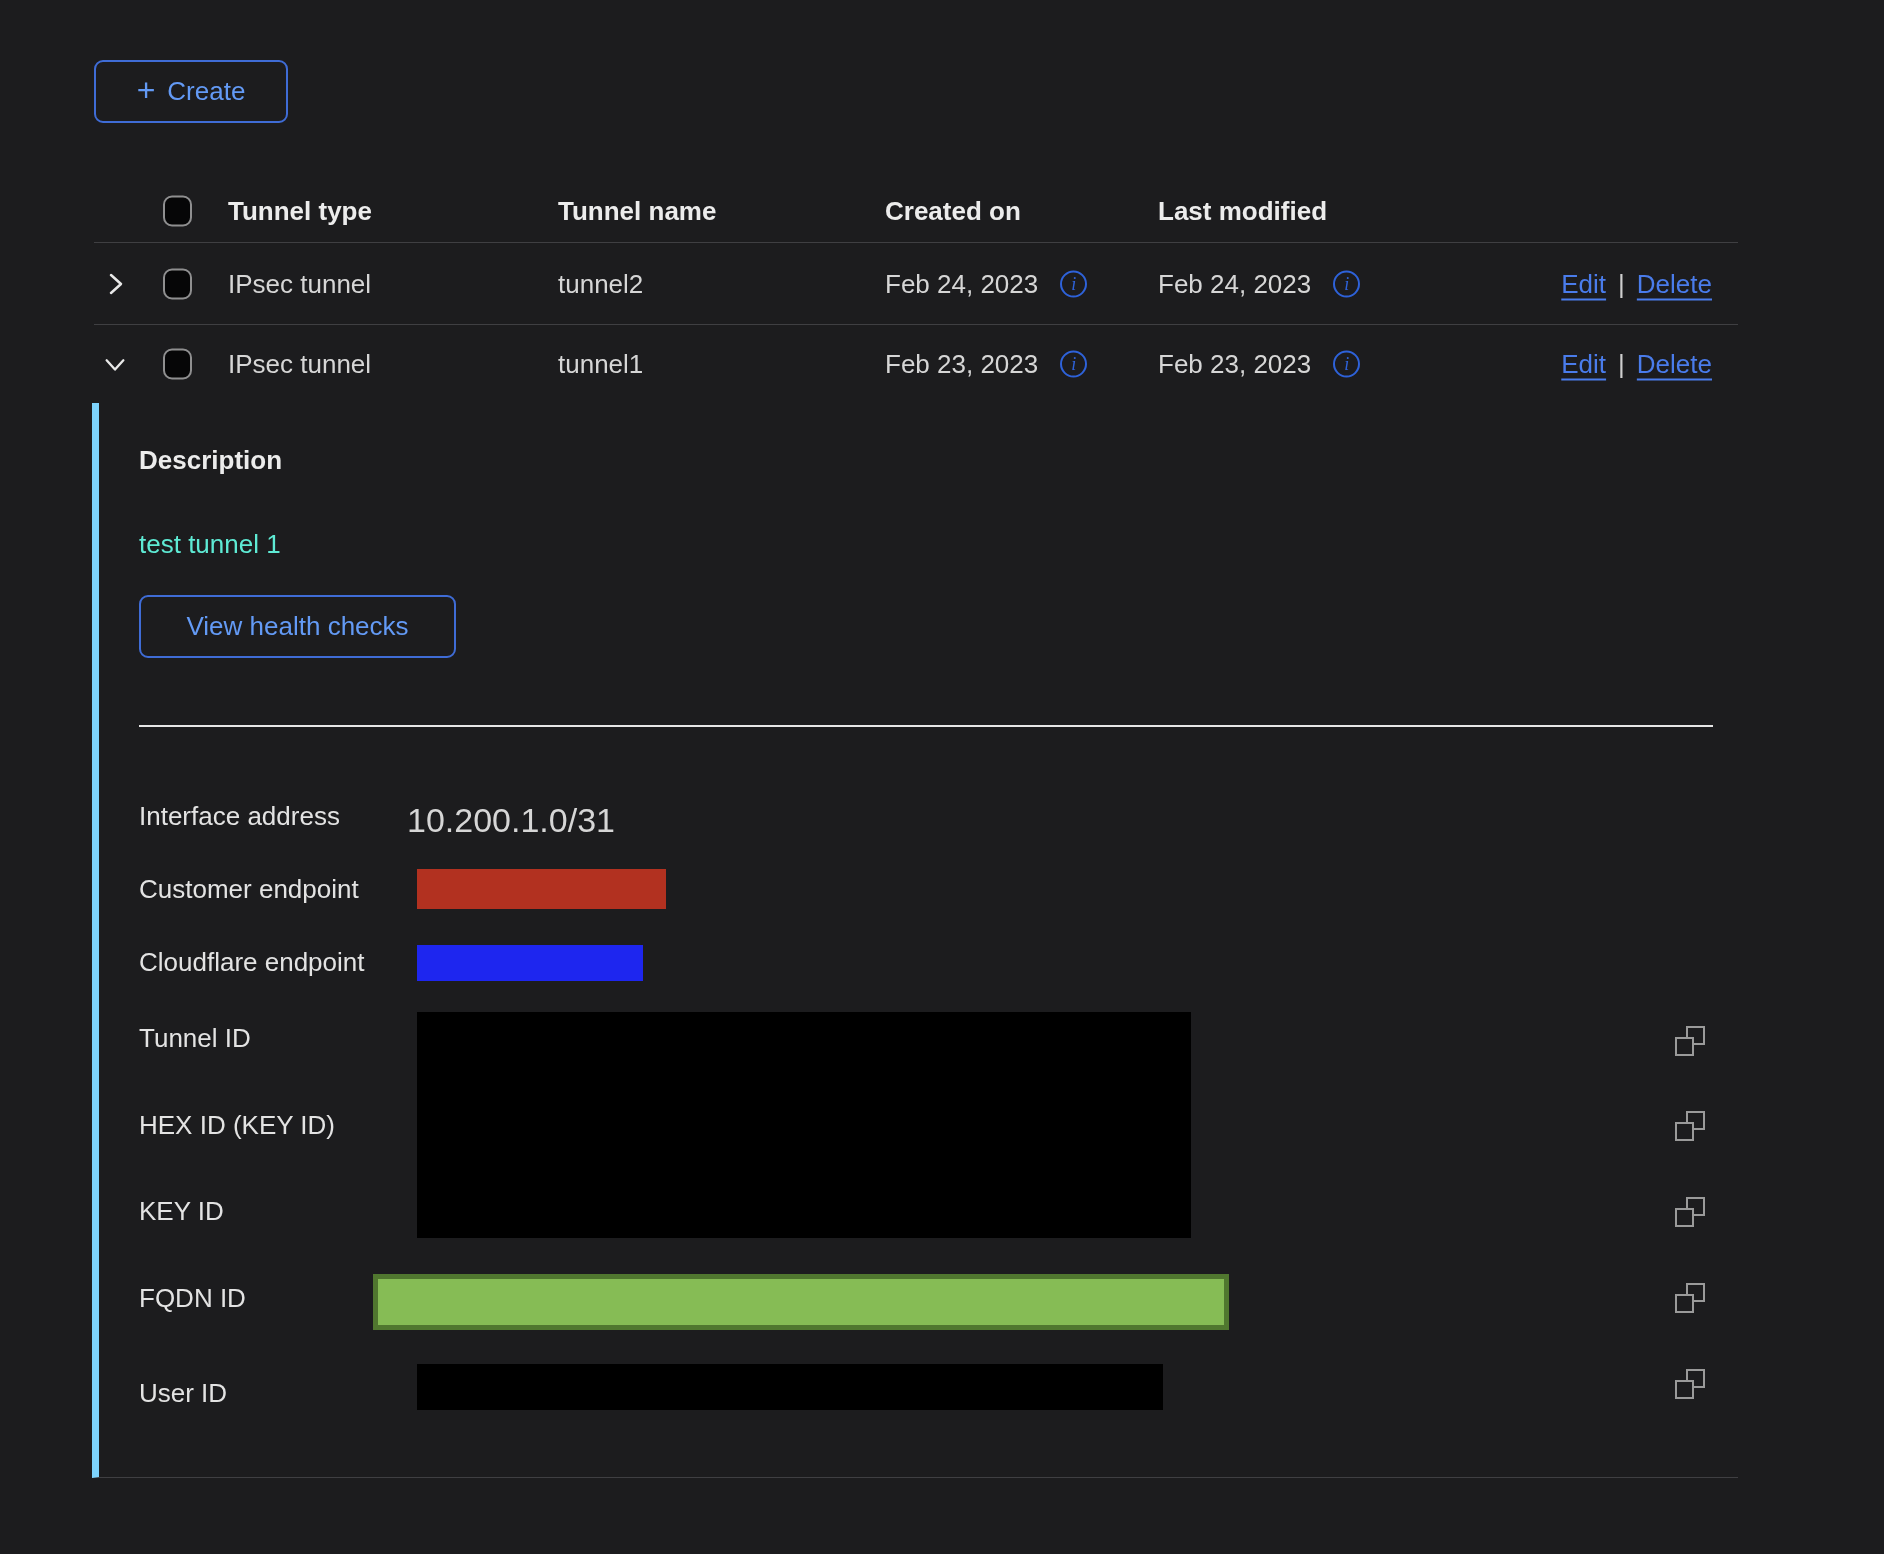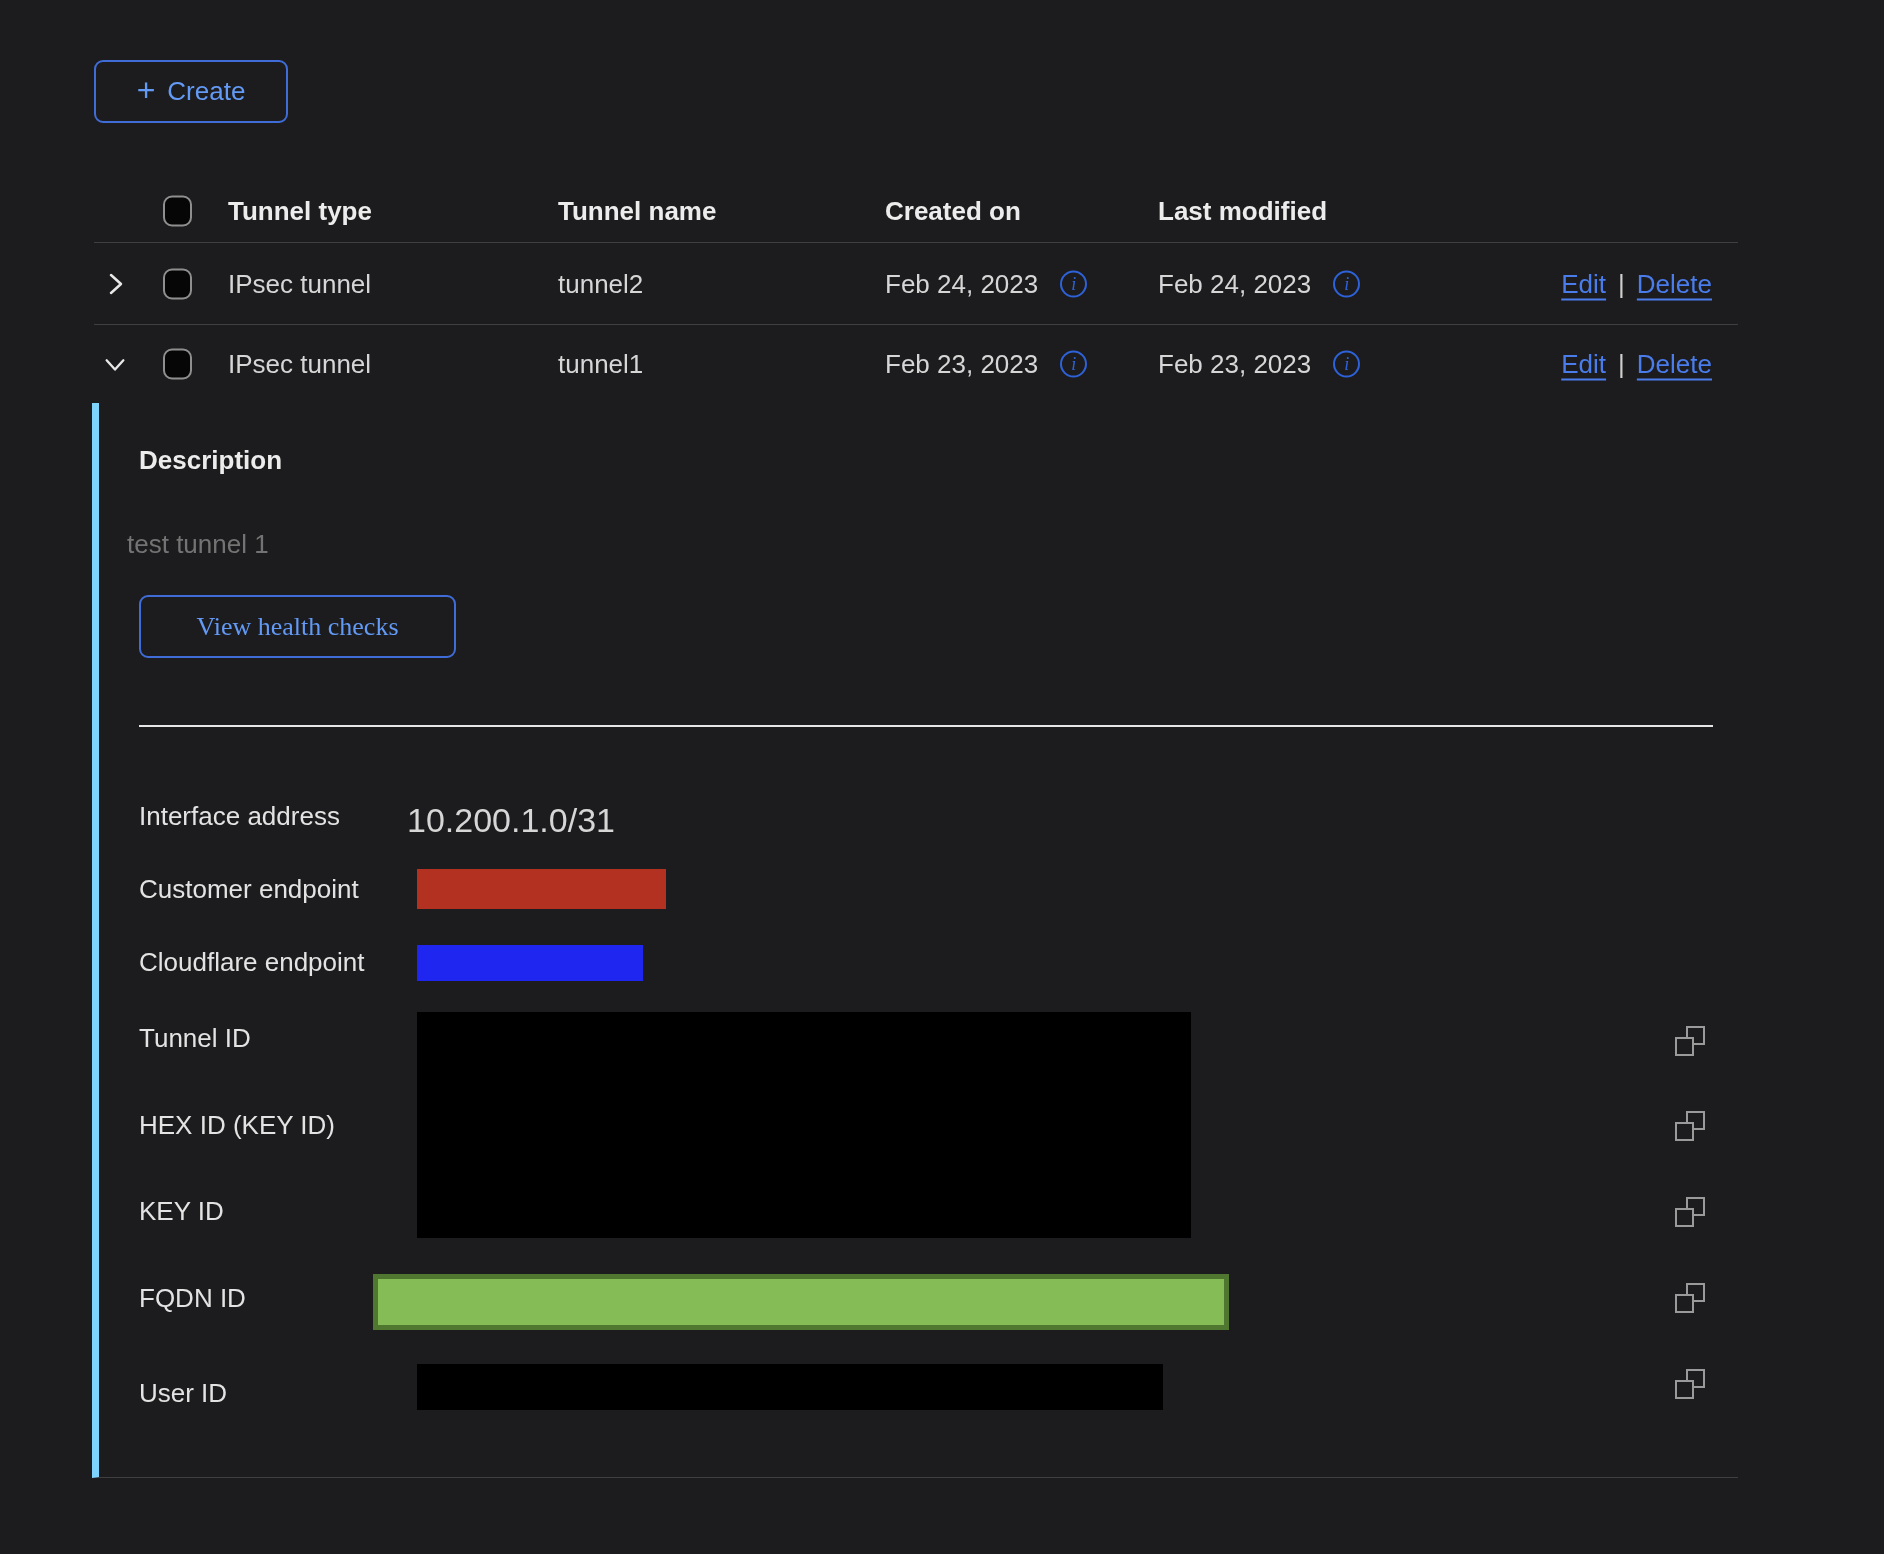--- a/index.html
+++ b/index.html
@@ -41,25 +41,25 @@
 
   .info-icon { width:27px; height:27px; border:2px solid #2e62d9; border-radius:50%;
     color:#2e62d9; font-size:18px; font-family:"Liberation Serif", serif; font-style:italic;
     display:inline-flex; align-items:center; justify-content:center; cursor:pointer; flex:0 0 auto; }
 
   
   .panel { position:absolute; left:92px; top:403px; width:1646px; height:1075px;
     border-left:7px solid #7dd3fc; border-bottom:1px solid #3f3f42; }
   .panel .p-abs { position:absolute; white-space:nowrap; }
   .desc-label { left:40px; top:42px; font-size:26px; color:#ececec; font-weight:bold; }
-  .desc-value { left:28px; top:126px; font-size:26px; color:#737373; }
+  .desc-value { left:40px; top:126px; font-size:26px; color:#5eead4; }
   .health-btn { left:40px; top:192px; width:317px; height:63px;
     border:2px solid #3f6cd6; border-radius:9px; background:transparent;
     color:#639af5; font-size:26px; display:flex; align-items:center; justify-content:center;
-    cursor:pointer; font-family:Liberation Serif, serif; }
+    cursor:pointer; font-family:Liberation Sans, sans-serif; }
   .white-divider { left:40px; top:322px; width:1574px; height:2px; background:#e6e6e6; }
 
   .dlabel { left:40px; font-size:26px; color:#e3e3e3; }
   .dvalue { font-size:34px; color:#d6d6d6; }
 
   .redact { position:absolute; }
   .r-red   { left:318px; top:466px; width:249px; height:40px; background:#b23120; }
   .r-blue  { left:318px; top:542px; width:226px; height:36px; background:#1e26ef; }
   .r-black-big { left:318px; top:609px; width:774px; height:226px; background:#000; }
   .r-green { left:274px; top:871px; width:856px; height:56px; background:#86bc55; border:5px solid #50772f; }

